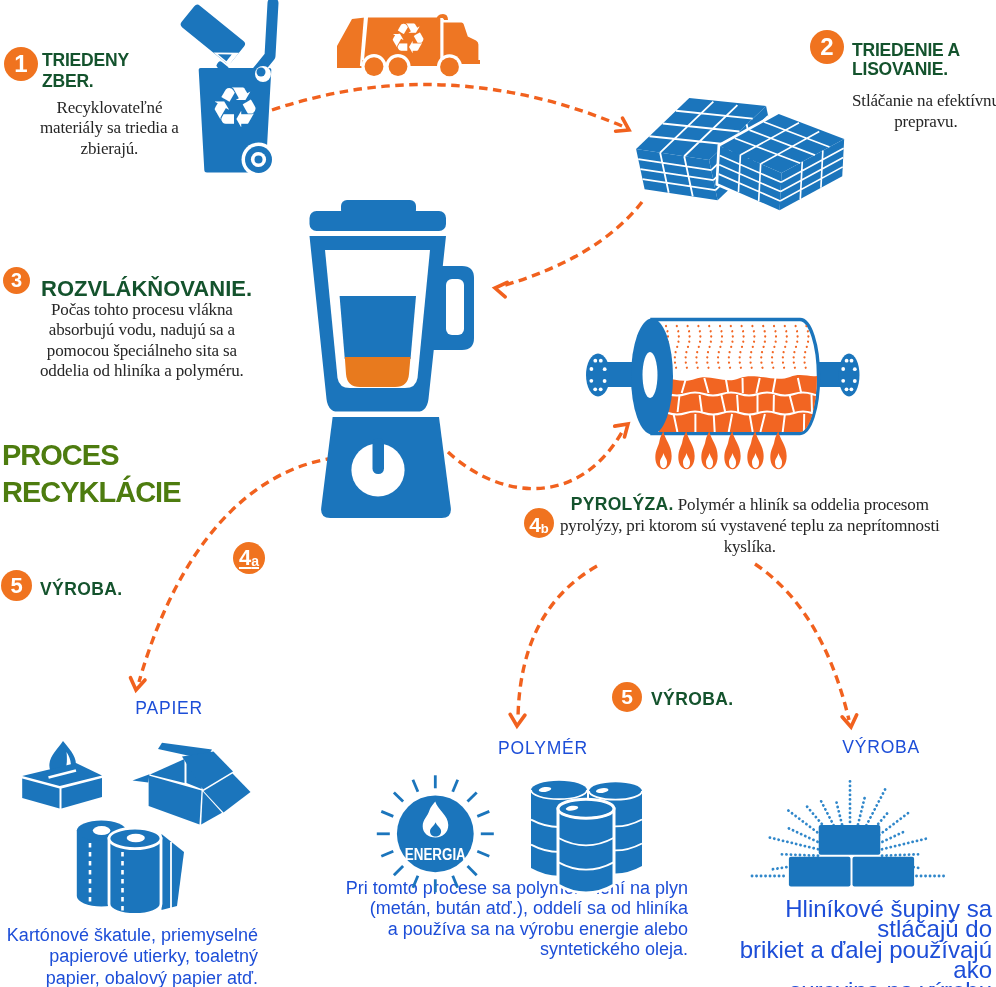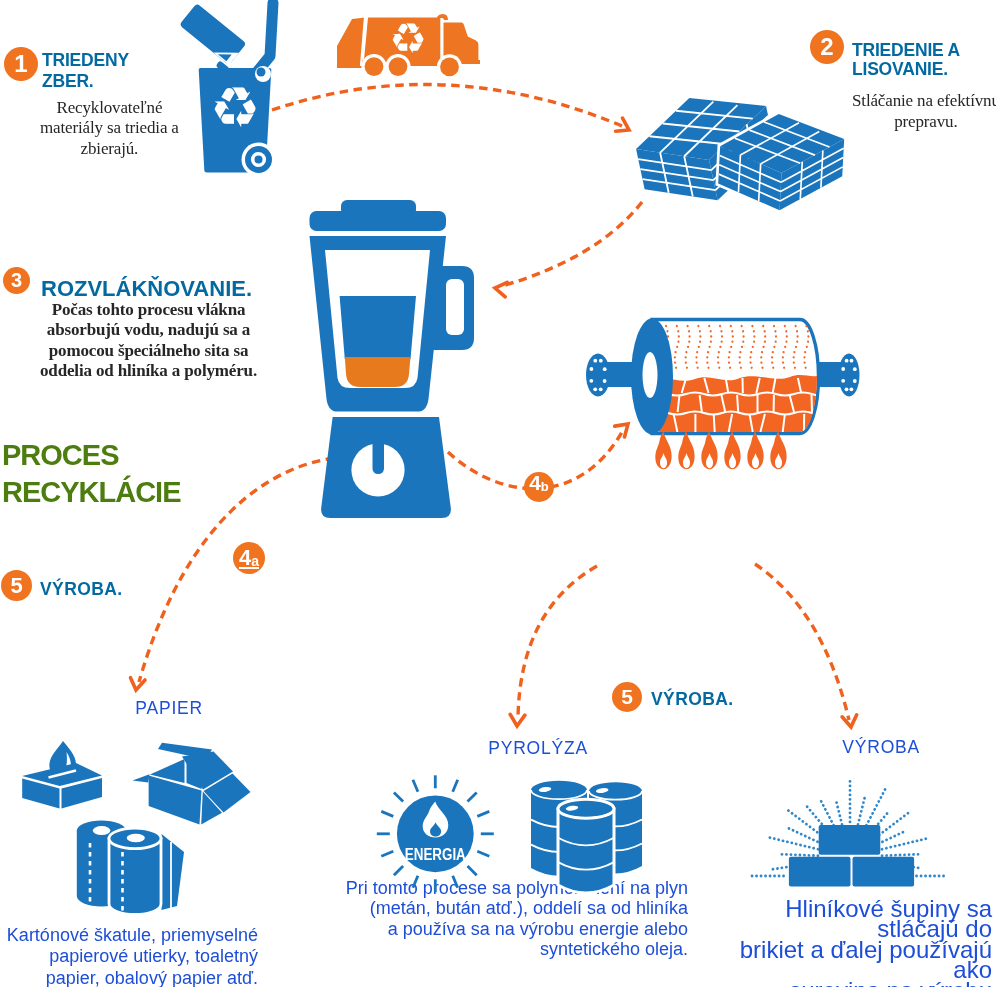--- a/index.html
+++ b/index.html
@@ -1,21 +1,21 @@
 <!DOCTYPE html>
 <html><head>
 <meta charset="utf-8">
 <style>
 html,body{margin:0;padding:0;background:#fff;}
 #canvas{position:relative;width:996px;height:987px;background:#fff;overflow:hidden;
   font-family:"Liberation Sans",sans-serif;}
 .abs{position:absolute;}
 .num{position:absolute;background:#f0731f;color:#fff;border-radius:50%;
   font-weight:bold;text-align:center;font-family:"Liberation Sans",sans-serif;}
-.head{color:#0369a1;font-weight:bold;font-family:"Liberation Sans",sans-serif;}
+.head{color:#14532d;font-weight:bold;font-family:"Liberation Sans",sans-serif;}
 .serif{font-family:"Liberation Serif",serif;color:#262626;letter-spacing:-0.15px;text-align:center;}
 .cap{color:#1d4ed8;text-align:right;font-family:Liberation Sans, sans-serif;}
 svg{position:absolute;overflow:visible;}
 .icon{position:absolute;}
 </style>
 </head>
 <body>
 <div id="canvas">
 
 <svg id="arcs" width="996" height="987" viewBox="0 0 996 987" style="left:0;top:0">
@@ -40,36 +40,37 @@
 <div class="num" style="left:4px;top:47px;width:34px;height:34px;line-height:34px;font-size:24px;">1</div>
 <div class="head abs" style="left:42px;top:50px;font-size:17.5px;line-height:21px;letter-spacing:-0.2px;">TRIEDENY<br>ZBER.</div>
 <div class="serif abs" style="left:40px;top:98px;font-size:17px;line-height:20.4px;">Recyklovateľné<br>materiály sa triedia a<br>zbierajú.</div>
 
 <div class="num" style="left:810px;top:30px;width:34px;height:34px;line-height:34px;font-size:24px;">2</div>
 <div class="head abs" style="left:852px;top:41px;font-size:17.5px;line-height:19px;letter-spacing:-0.2px;">TRIEDENIE A<br>LISOVANIE.</div>
 <div class="serif abs" style="left:852px;top:90px;font-size:17px;line-height:21px;white-space:nowrap;">Stláčanie na efektívnu<br>prepravu.</div>
 
 <div class="num" style="left:3px;top:267px;width:27px;height:27px;line-height:27px;font-size:20px;">3</div>
 <div class="head abs" style="left:41px;top:276px;font-size:22px;letter-spacing:0px;text-align:right;">ROZVLÁKŇOVANIE.</div>
-<div class="serif abs" style="left:40px;top:300px;font-size:17px;line-height:20.4px;font-weight:bold;">Počas tohto procesu vlákna<br>absorbujú vodu, nadujú sa a<br>pomocou špeciálneho sita sa<br>oddelia od hliníka a polyméru.</div>
+<div class="serif abs" style="left:40px;top:300px;font-size:17px;line-height:20.4px;">Počas tohto procesu vlákna<br>absorbujú vodu, nadujú sa a<br>pomocou špeciálneho sita sa<br>oddelia od hliníka a polyméru.</div>
 
 <div class="abs" style="left:2px;top:437px;font-size:29px;line-height:37px;font-weight:bold;color:#4d7c0f;letter-spacing:-1px;">PROCES<br>RECYKLÁCIE</div>
 
 <div class="num" style="left:233px;top:542px;width:32px;height:32px;line-height:32px;font-size:22px;text-decoration:underline;">4<span style="font-size:14px;vertical-align:-1px;">a</span></div>
 
-<div class="num" style="left:524px;top:472px;width:30px;height:30px;line-height:22px;font-size:21px;">4<span style="font-size:13px;vertical-align:-1px;">b</span></div>
+<div class="num" style="left:524px;top:508px;width:30px;height:30px;line-height:34px;font-size:21px;">4<span style="font-size:13px;vertical-align:-1px;">b</span></div>
+<div class="serif abs" style="left:560px;top:494px;font-size:17px;line-height:21px;white-space:nowrap;"><span class="head" style="font-size:17.5px;letter-spacing:0.3px;">PYROLÝZA.</span> Polymér a hliník sa oddelia procesom<br>pyrolýzy, pri ktorom sú vystavené teplu za neprítomnosti<br>kyslíka.</div>
 
 <div class="num" style="left:1px;top:570px;width:31px;height:31px;line-height:31px;font-size:22px;">5</div>
 <div class="head abs" style="left:40px;top:579px;font-size:17.5px;letter-spacing:0.4px;">VÝROBA.</div>
 
 <div class="num" style="left:612px;top:682px;width:30px;height:30px;line-height:30px;font-size:21px;">5</div>
 <div class="head abs" style="left:651px;top:689px;font-size:17.5px;letter-spacing:0.4px;">VÝROBA.</div>
 
 <div class="cap abs" style="left:63px;top:698px;width:140px;font-size:17.5px;letter-spacing:0.8px;">PAPIER</div>
-<div class="cap abs" style="left:448px;top:738px;width:140px;font-size:17.5px;letter-spacing:0.8px;">PYROLÝZA</div>
+<div class="cap abs" style="left:448px;top:738px;width:140px;font-size:17.5px;letter-spacing:0.8px;">POLYMÉR</div>
 <div class="cap abs" style="left:780px;top:737px;width:140px;font-size:17.5px;letter-spacing:0.8px;">VÝROBA</div>
 
 <div class="cap abs" style="left:-8px;top:925px;width:266px;font-size:18px;line-height:21.3px;">Kartónové škatule, priemyselné<br>papierové utierky, toaletný<br>papier, obalový papier atď.</div>
 <div class="cap abs" style="left:328px;top:878px;width:360px;font-size:18px;line-height:20.4px;">Pri tomto procese sa polymér mení na plyn<br>(metán, bután atď.), oddelí sa od hliníka<br>a používa sa na výrobu energie alebo<br>syntetického oleja.</div>
 <div class="cap abs" style="left:712px;top:899px;width:280px;font-size:24px;line-height:20.4px;">Hliníkové šupiny sa stláčajú do<br>brikiet a ďalej používajú ako<br>surovina na výrobu rôznych<br>hliníkových výrobkov.</div>
 
 <svg class="icon" style="left:185px;top:0px" width="110" height="182" viewBox="0 0 110 182">
 
   <g transform="translate(3,14) rotate(39)">
     <rect x="0" y="-14" width="64" height="28" rx="4" fill="#1b75bc"></rect>

